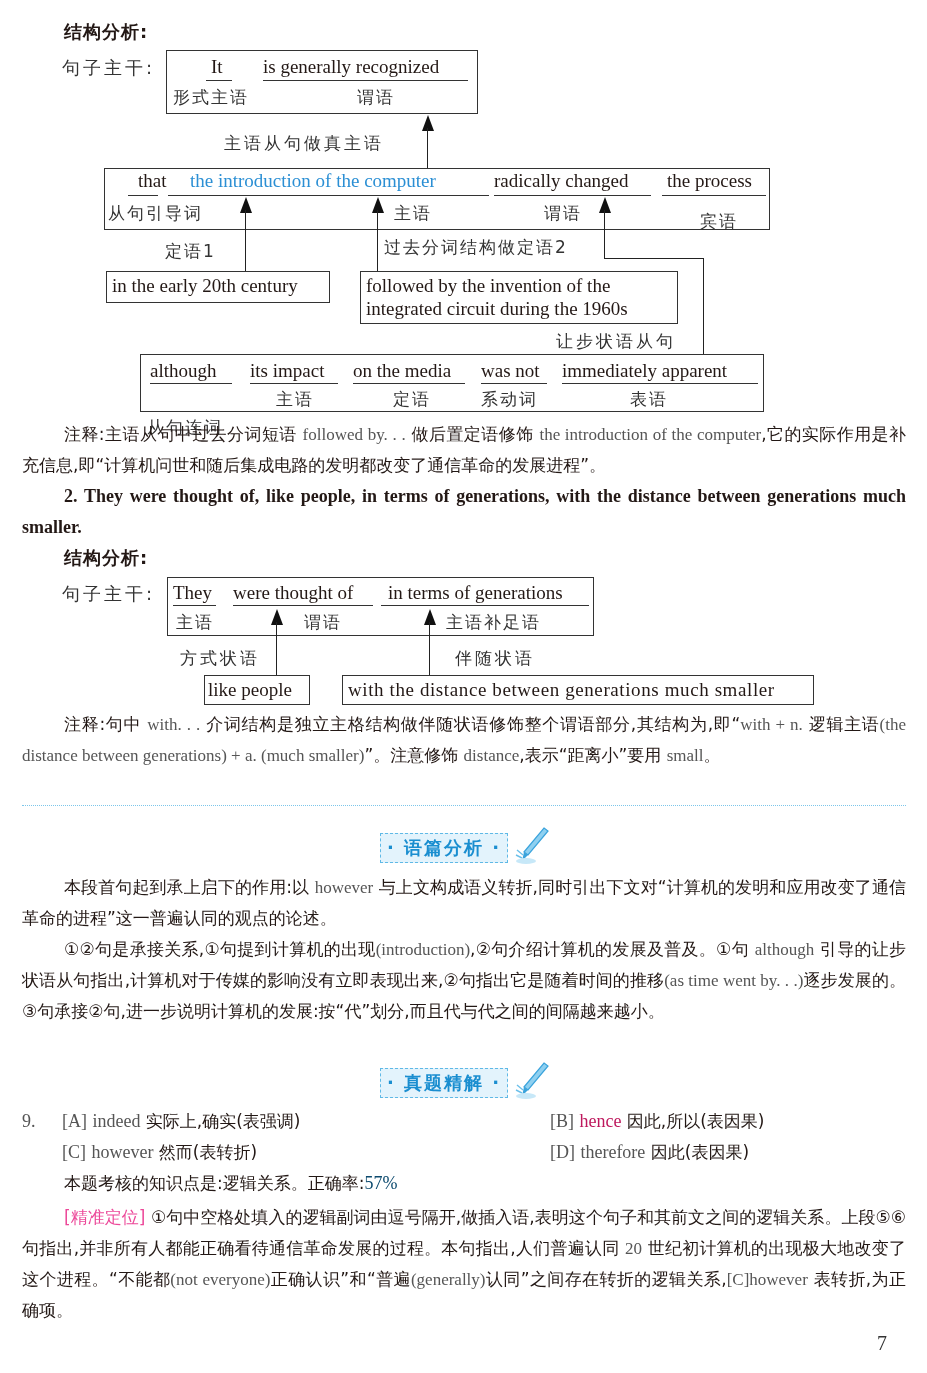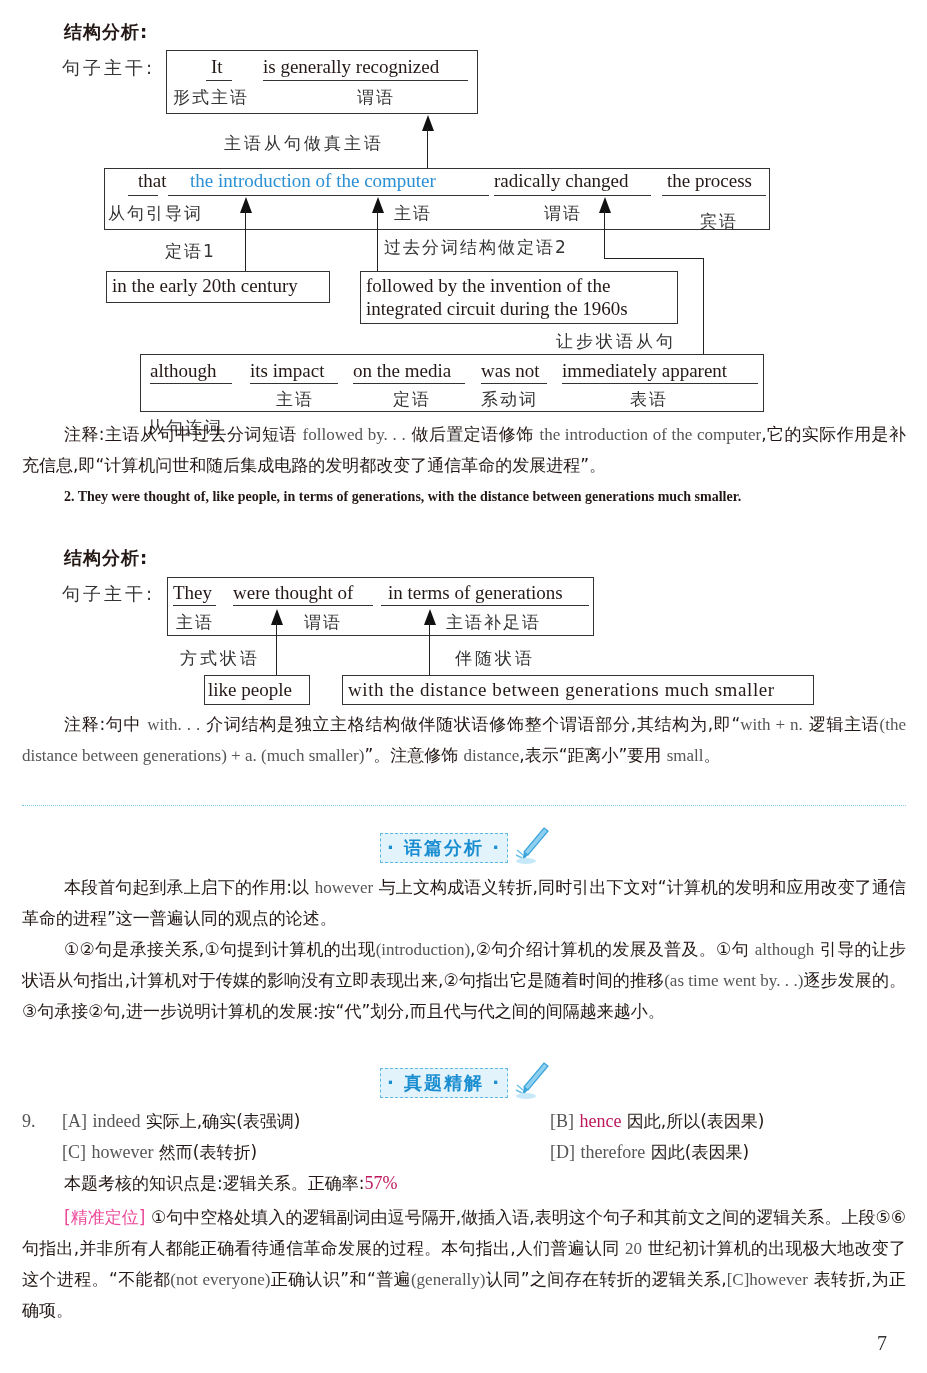--- a/index.html
+++ b/index.html
@@ -90,21 +90,21 @@
 <div class="zh" style="left:147px;top:388px;margin-top:28px;">从句连词</div>
 <div class="zh" style="left:276px;top:388px;">主语</div>
 <div class="zh" style="left:393px;top:388px;">定语</div>
 <div class="zh" style="left:481px;top:388px;">系动词</div>
 <div class="zh" style="left:630px;top:388px;">表语</div>
 
 <div class="para indent" style="top:419px;">
   <span>注释:主语从句中过去分词短语 </span><span class="e">followed by. . .</span><span> 做后置定语修饰 </span><span class="e">the introduction of the computer</span><span>,它的实际作用是补充信息,即“计算机问世和随后集成电路的发明都改变了通信革命的发展进程”。</span>
 </div>
 
-<div class="para indent serif" style="top:481px;font-weight:bold;font-size:14px;">2. They were thought of, like people, in terms of generations, with the distance between generations much smaller.</div>
+<div class="para indent serif" style="top:481px;font-weight:bold;font-size:18px;">2. They were thought of, like people, in terms of generations, with the distance between generations much smaller.</div>
 
 <div class="abs heading" style="left:64px;top:546px;">结构分析:</div>
 <div class="abs label" style="left:62px;top:582px;">句子主干:</div>
 
 <div class="box" style="left:167px;top:577px;width:427px;height:59px;"></div>
 <div class="en" style="left:173px;top:582px;">They</div>
 <div class="ul" style="left:173px;top:605px;width:43px;"></div>
 <div class="en" style="left:233px;top:582px;">were thought of</div>
 <div class="ul" style="left:233px;top:605px;width:140px;"></div>
 <div class="en" style="left:388px;top:582px;">in terms of generations</div>
@@ -171,20 +171,20 @@
   <span class="serif" style="color:#555;font-size:18px;">however</span>
   <span>然而(表转折)</span>
 </div>
 <div class="abs" style="left:550px;top:1141px;font-size:17px;white-space:nowrap;">
   <span class="serif" style="color:#555;font-size:18px;">[D]</span>
   <span class="serif" style="color:#555;font-size:18px;">therefore</span>
   <span>因此(表因果)</span>
 </div>
 
 <div class="abs" style="left:64px;top:1172px;font-size:17px;white-space:nowrap;">
-  <span>本题考核的知识点是:逻辑关系。正确率:</span><span class="serif" style="color:#be185d;font-size:18px;">57%</span>
+  <span>本题考核的知识点是:逻辑关系。正确率:</span><span class="serif" style="color:#0c4a6e;font-size:18px;">57%</span>
 </div>
 
 <div class="para indent" style="top:1202px;">
   <span class="blue">[精准定位]</span><span> ①句中空格处填入的逻辑副词由逗号隔开,做插入语,表明这个句子和其前文之间的逻辑关系。上段⑤⑥句指出,并非所有人都能正确看待通信革命发展的过程。本句指出,人们普遍认同 </span><span class="e">20</span><span> 世纪初计算机的出现极大地改变了这个进程。“不能都</span><span class="e">(not everyone)</span><span>正确认识”和“普遍</span><span class="e">(generally)</span><span>认同”之间存在转折的逻辑关系,</span><span class="e">[C]however</span><span> 表转折,为正确项。</span>
 </div>
 
 <div class="abs serif" style="left:877px;top:1332px;font-size:20px;color:#333;">7</div>
 
 </body></html>

